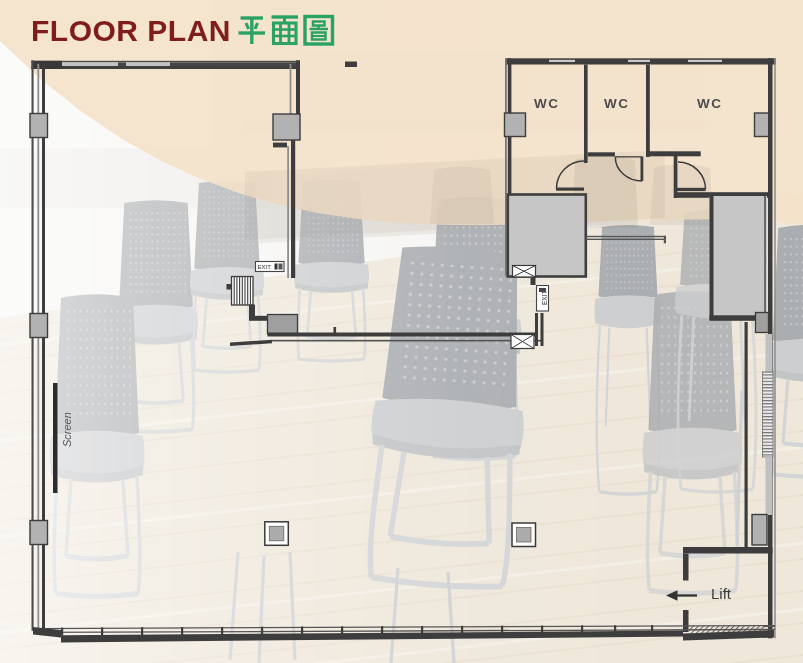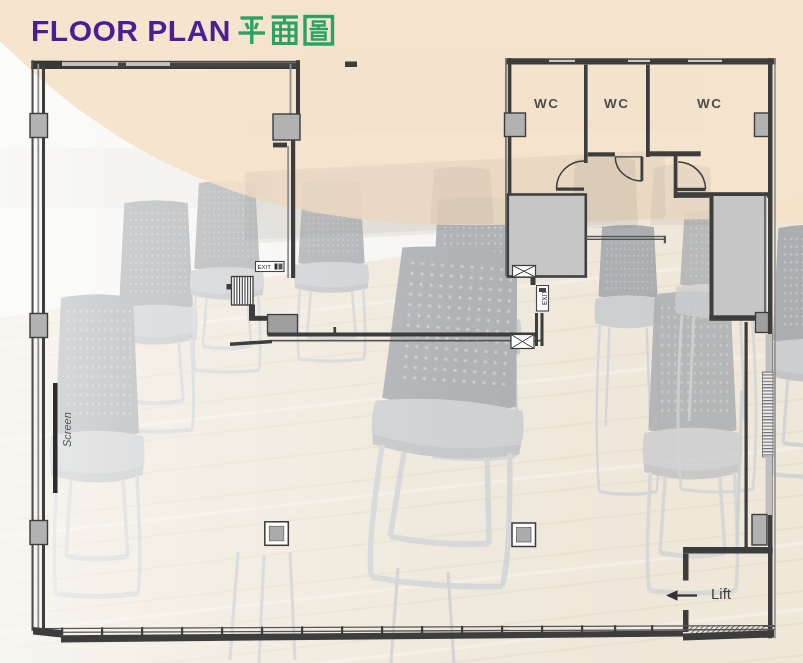--- a/index.html
+++ b/index.html
@@ -1,18 +1,18 @@
 <!DOCTYPE html>
 <html><head><meta charset="utf-8">
 <style>
 html,body{margin:0;padding:0;}
 body{width:803px;height:663px;position:relative;overflow:hidden;background:#ffffff;font-family:"Liberation Sans",sans-serif;}
 #photo{position:absolute;left:0;top:0;-webkit-mask-image:linear-gradient(to right, rgba(0,0,0,.30) 0px, rgba(0,0,0,.46) 120px, rgba(0,0,0,.60) 300px, rgba(0,0,0,.70) 460px, rgba(0,0,0,.75) 650px);mask-image:linear-gradient(to right, rgba(0,0,0,.30) 0px, rgba(0,0,0,.46) 120px, rgba(0,0,0,.60) 300px, rgba(0,0,0,.70) 460px, rgba(0,0,0,.75) 650px);filter:blur(0.5px);}
 #beige,#plan{position:absolute;left:0;top:0;}
-#title{position:absolute;left:31px;top:12px;color:#4c1d95;font-weight:bold;font-size:30px;letter-spacing:0.5px;white-space:nowrap;}
+#title{position:absolute;left:31px;top:12px;color:#7f1d1d;font-weight:bold;font-size:30px;letter-spacing:0.5px;white-space:nowrap;}
 </style></head>
 <body>
 
 <svg id="photo" width="803" height="663" viewBox="0 0 803 663">
 <defs>
 <pattern id="dots" width="6.2" height="6.2" patternUnits="userSpaceOnUse">
   <circle cx="2.5" cy="2.5" r="1.0" fill="#ffffff" opacity="0.36"></circle>
 </pattern>
 <g id="chair">
   <path d="M14,0 Q50,-5 86,0 L92,90 Q50,99 8,90 Z" fill="#8f9397"></path>

